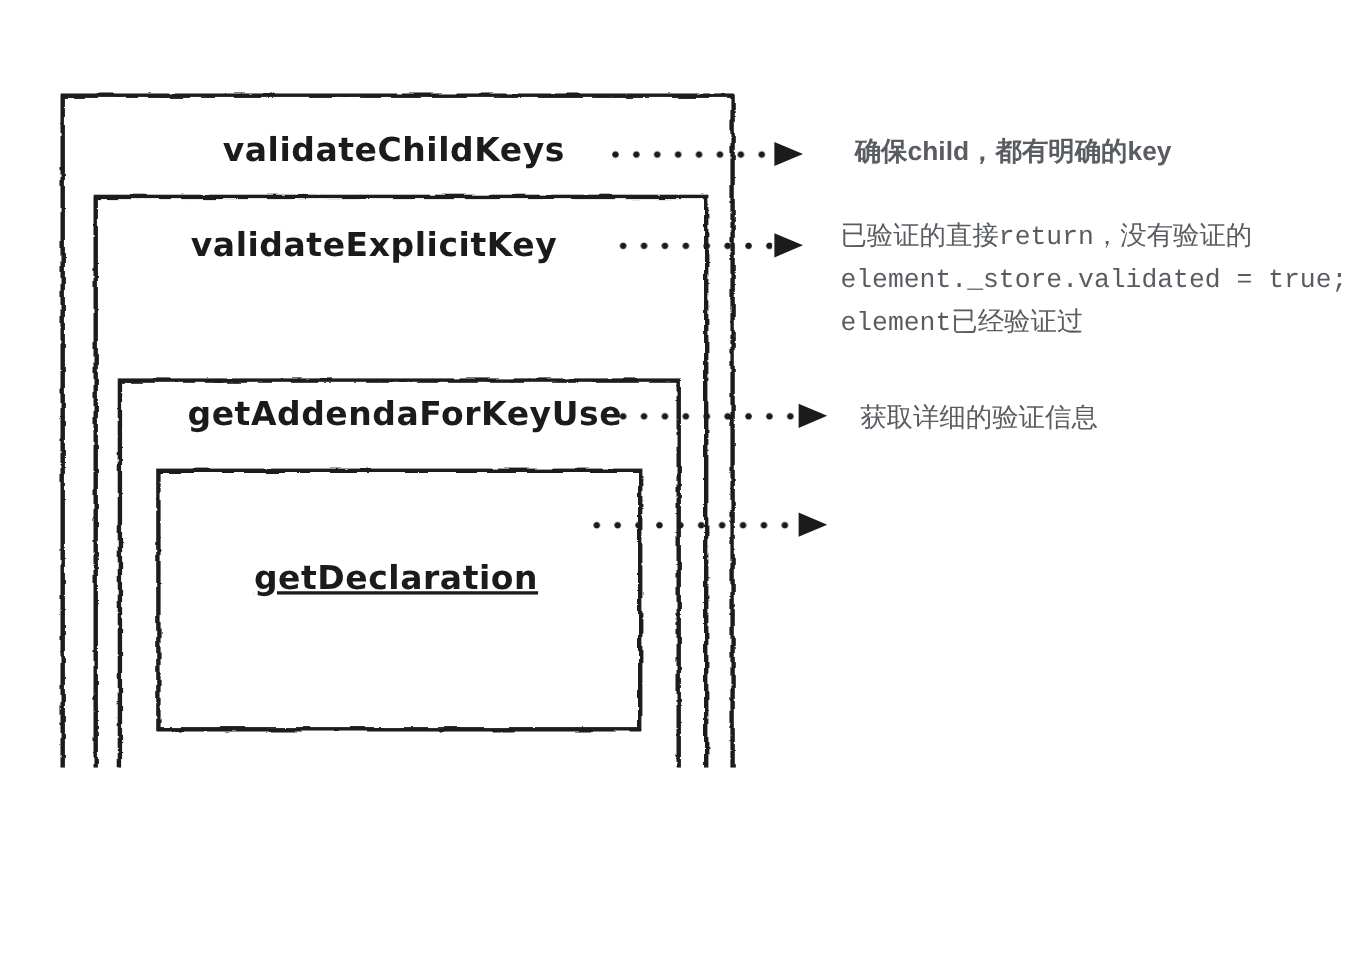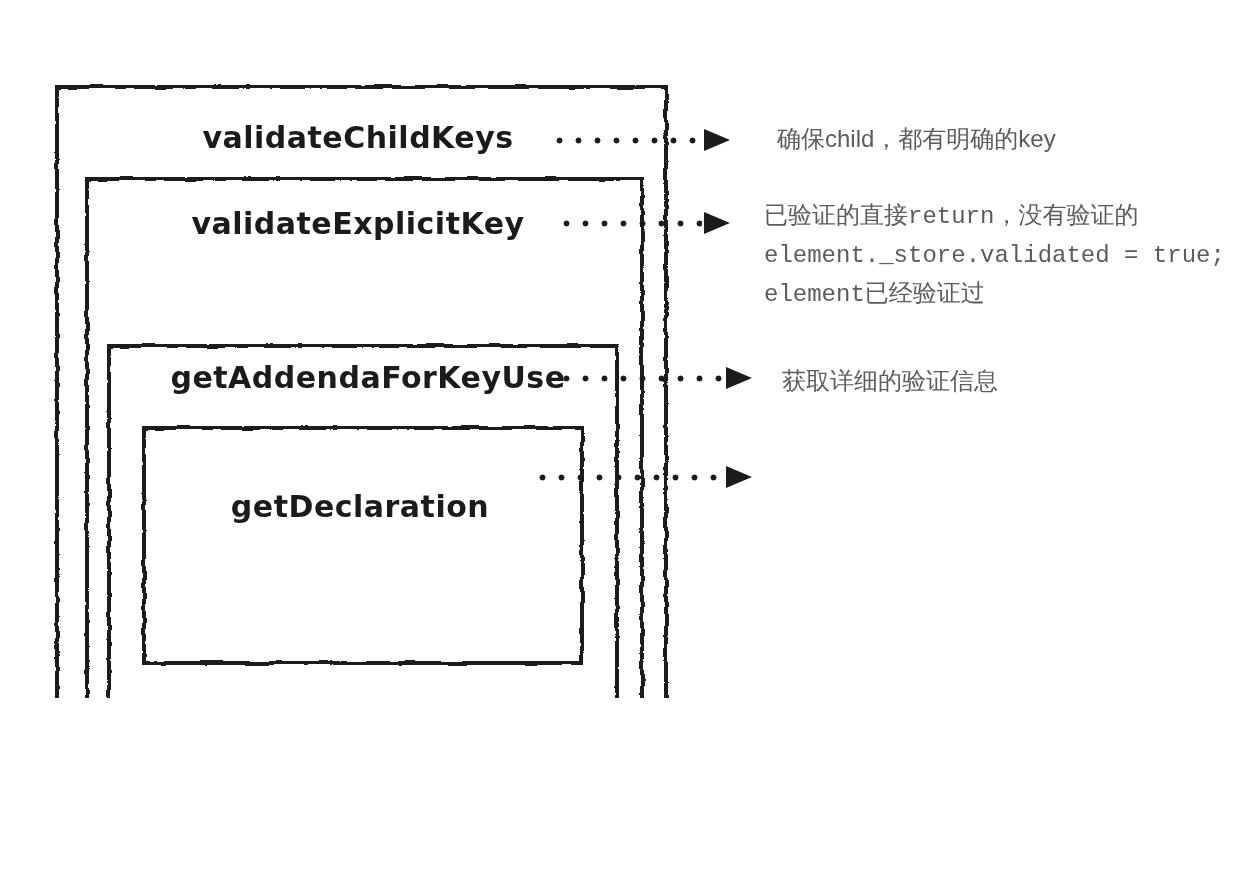--- a/index.html
+++ b/index.html
@@ -34,23 +34,23 @@
     position: absolute;
     transform: translate(-50%, -50%);
     white-space: nowrap;
     color: #1b1b1b;
     font-family: "DejaVu Sans", sans-serif;
     font-weight: 700;
     font-size: 30px;
     letter-spacing: 0.5px;
   }
   .label1 { left: 358px; top: 137px; }
-  .label2 { left: 358px; top: 223px; }
+  .label2 { left: 340px; top: 223px; }
   .label3 { left: 345px; top: 377px; margin-left: 23px; }
-  .label4 { left: 360px; top: 506px; text-align: right; line-height: 49px; }
+  .label4 { left: 360px; top: 526px; text-align: right; line-height: 49px; text-decoration: underline; }
 
   
   .dots {
     position: absolute;
     height: 7px;
     background-image: radial-gradient(circle, #1b1b1b 2.6px, rgba(0,0,0,0) 3.3px);
     background-size: 19px 7px;
     background-repeat: repeat-x;
     background-position: 0 50%;
   }
@@ -72,21 +72,21 @@
   .a4 { left: 726px; top: 466px; }
 
   
   .ann {
     position: absolute;
     color: #595c60;
     font-size: 24px;
     line-height: 39px;
     white-space: nowrap;
   }
-  .ann1 { left: 777px; top: 138px; transform: translateY(-50%); }
+  .ann1 { left: 777px; top: 138px; transform: translateY(-50%); font-weight: bold; }
   .ann2 { left: 764px; top: 197px; font-family: Liberation Mono, monospace; }
   .ann3 { left: 782px; top: 380px; transform: translateY(-50%); }
   .ann4 { left: 788px; top: 477px; transform: translateY(-50%); }
 </style>
 </head>
 <body>
 
 <div class="canvas">
 
   <svg class="defs" aria-hidden="true">

